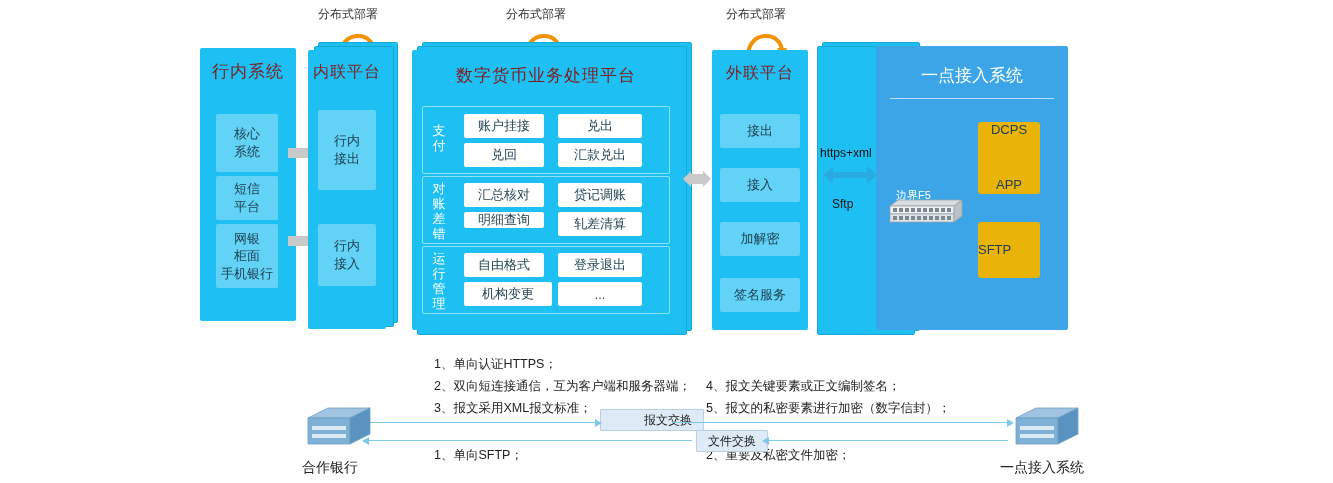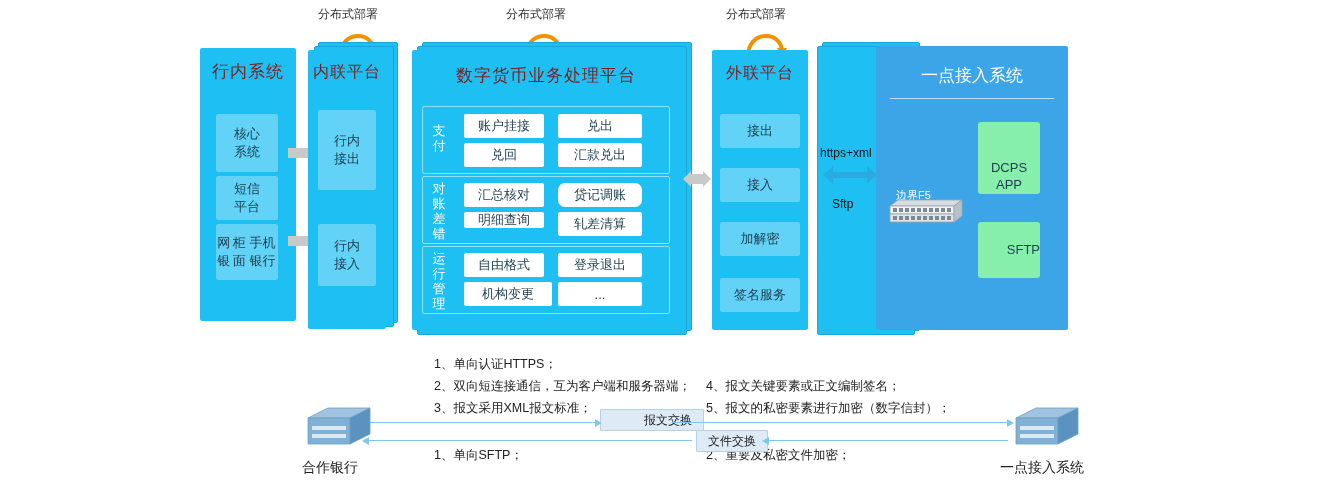--- a/index.html
+++ b/index.html
@@ -158,25 +158,25 @@
     font-size: 17px;
     color: #ffffff;
   }
   .entry-rule {
     position: absolute;
     height: 1px;
     background: #bcdff7;
   }
   .white-box {
     position: absolute;
-    background: #86efac;
+    background: #eab308;
     border-radius: 3px;
     display: flex;
     align-items: center;
-    justify-content: flex-end;
+    justify-content: space-between;
     text-align: center;
     color: #1d3f50;
     font-size: 13px;
     line-height: 1.3;
   }
   .f5-label {
     position: absolute;
     color: #ffffff;
     font-size: 11px;
   }
@@ -261,21 +261,21 @@
     <div class="panel-title" style="margin-top:12px;">行内系统</div>
   </div>
   <div class="inner-box" style="left:216px; top:176px; width:62px; height:44px; flex-direction:column;">
     <span>短信</span>
     <span>平台</span>
   </div>
   <div class="inner-box" style="left:216px; top:114px; width:62px; height:58px; flex-direction:column;">
     <span>核心</span>
     <span>系统</span>
   </div>
-  <div class="inner-box" style="left:216px; top:224px; width:62px; height:56px; ">
+  <div class="inner-box" style="left:216px; top:224px; width:62px; height:64px; flex-direction:column;">
     <span>网银</span>
     <span>柜面</span>
     <span>手机银行</span>
   </div>
 
   <div class="arrow-gray" style="left:288px; top:148px; width:22px;"></div>
   <div class="arrow-gray" style="left:288px; top:236px; width:22px;"></div>
 
   <div class="stack-shadow" style="left:318px; top:42px; width:78px; height:279px;"></div>
   <div class="stack-shadow" style="left:314px; top:46px; width:78px; height:279px;"></div>
@@ -300,21 +300,21 @@
   <div class="group-box" style="left:422px; top:106px; width:248px; height:68px;"></div>
   <div class="group-label" style="left:428px; top:124px;">支<br>付</div>
   <div class="cell" style="left:464px; top:114px; width:80px; height:24px;">账户挂接</div>
   <div class="cell" style="left:558px; top:114px; width:84px; height:24px;">兑出</div>
   <div class="cell" style="left:464px; top:143px; width:80px; height:24px;">兑回</div>
   <div class="cell" style="left:558px; top:143px; width:84px; height:24px;">汇款兑出</div>
 
   <div class="group-box" style="left:422px; top:176px; width:248px; height:68px;"></div>
   <div class="group-label" style="left:428px; top:182px;">对<br>账<br>差<br>错</div>
   <div class="cell" style="left:464px; top:183px; width:80px; height:24px;">汇总核对</div>
-  <div class="cell" style="left:558px; top:183px; width:84px; height:24px;border-radius:7px;">贷记调账</div>
+  <div class="cell" style="left:558px; top:183px; width:84px; height:24px;">贷记调账</div>
   <div class="cell" style="left:464px; top:212px; width:80px; height:16px;">明细查询</div>
   <div class="cell" style="left:558px; top:212px; width:84px; height:24px;">轧差清算</div>
 
   <div class="group-box" style="left:422px; top:246px; width:248px; height:68px;"></div>
   <div class="group-label" style="left:428px; top:252px;">运<br>行<br>管<br>理</div>
   <div class="cell" style="left:464px; top:253px; width:80px; height:24px;">自由格式</div>
   <div class="cell" style="left:558px; top:253px; width:84px; height:24px;">登录退出</div>
   <div class="cell" style="left:464px; top:282px; width:88px; height:24px;">机构变更</div>
   <div class="cell" style="left:558px; top:282px; width:84px; height:24px;">...</div>
 

